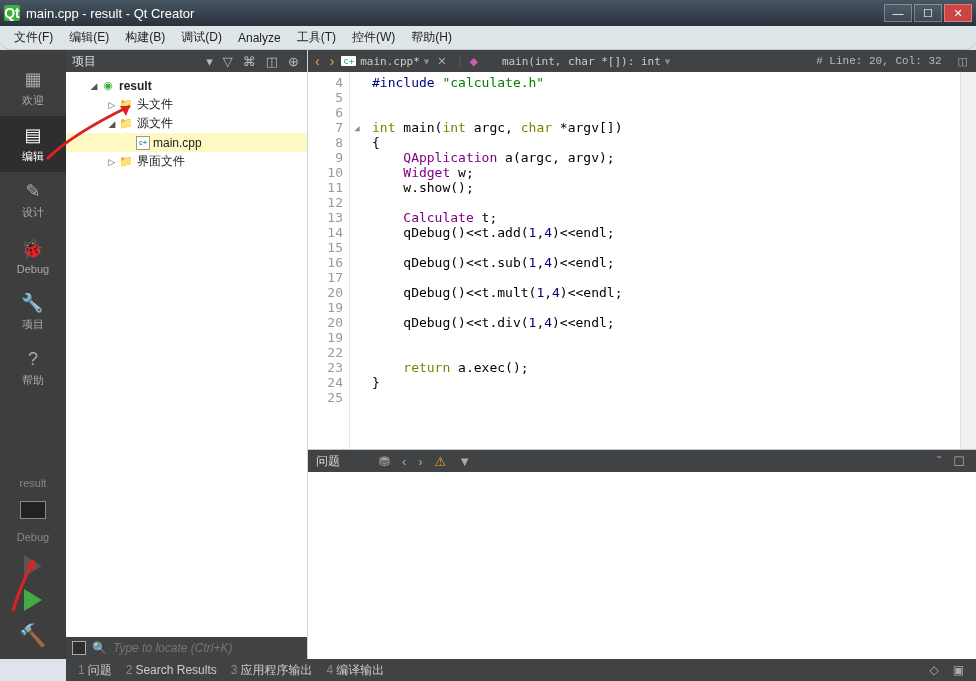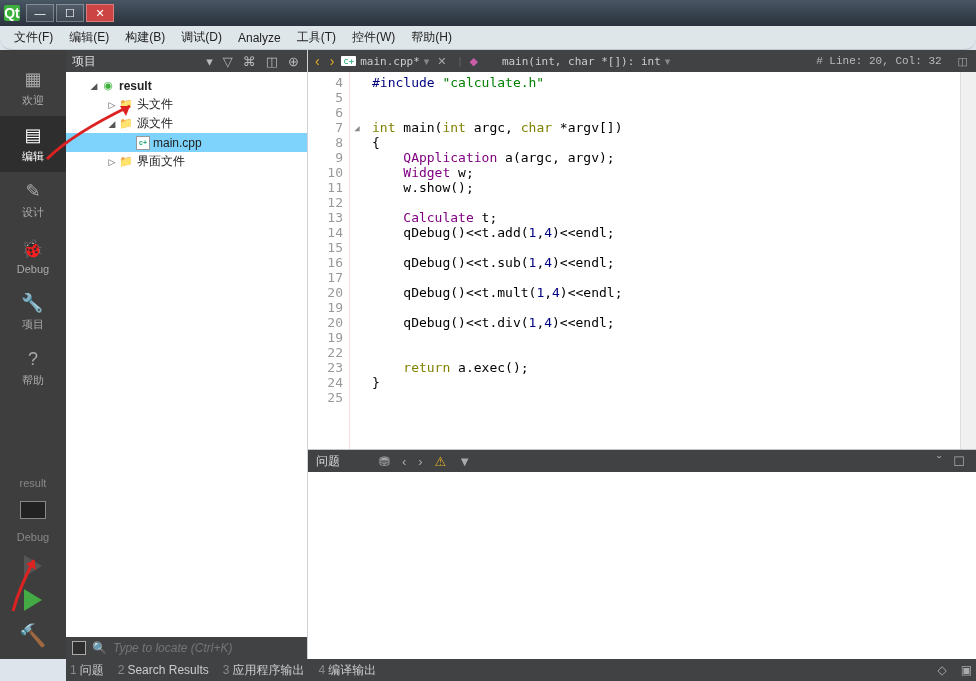--- a/index.html
+++ b/index.html
@@ -31,21 +31,21 @@
 .rail .hammer { font-size: 22px; cursor: pointer; color: #7a5c29; }
 .rail .screen-icon { width: 26px; height: 18px; border: 1px solid #888; background: #222; }
 
 
 .project-panel { width: 242px; background: #fff; border-right: 1px solid #cfd3d7; display: flex; flex-direction: column; }
 .project-header { background: #404244; color: #ddd; height: 22px; display: flex; align-items: center; padding: 0 6px; font-size: 12px; gap: 6px; }
 .project-header .hdr-title { flex: 1; }
 .project-header .hdr-btn { color: #bbb; font-size: 13px; cursor: pointer; padding: 0 2px; }
 .project-tree { flex: 1; overflow: auto; padding: 4px 0; }
 .tree-row { display: flex; align-items: center; height: 19px; padding-left: 6px; cursor: pointer; }
-.tree-row.sel { background: #7dd3fc; }
+.tree-row.sel { background: #fef9c3; }
 .tree-expand { width: 12px; font-size: 9px; color: #555; text-align: center; }
 .tree-icon { width: 16px; height: 14px; margin-right: 3px; display: inline-flex; align-items: center; justify-content: center; font-size: 11px; }
 .folder-ico { color: #d49521; }
 .file-ico { background: #fff; border: 1px solid #999; width: 14px; height: 14px; font-size: 7px; color: #555; }
 .cpp-ico { color: #2a7; font-weight: bold; }
 .pro-ico { color: #3bb03b; }
 .tree-label { font-size: 12px; color: #222; }
 .tree-row.root .tree-label { font-weight: bold; }
 .indent-1 { padding-left: 22px; }
 .indent-2 { padding-left: 40px; }
@@ -82,35 +82,36 @@
 
 .issues-panel { height: 210px; border-top: 1px solid #bfc7cd; display: flex; flex-direction: column; }
 .issues-hdr { background: #404244; color: #ddd; height: 22px; display: flex; align-items: center; padding: 0 8px; font-size: 12px; gap: 6px; }
 .issues-hdr .hdr-title { flex: 0 0 auto; margin-right: 30px; }
 .issues-hdr .hdr-btn { color: #aaa; font-size: 13px; cursor: pointer; padding: 0 3px; }
 .issues-hdr .warn { color: #e8b020; }
 .issues-hdr .spacer2 { flex: 1; }
 .issues-body { flex: 1; background: #fff; }
 
 
-.bottom-bar { position: absolute; left: 66px; right: 0; bottom: 0; height: 22px; background: #404244; color: #ccc; display: flex; align-items: center; padding: 0 4px; font-size: 12px; gap: 14px; }
+.bottom-bar { position: absolute; left: 66px; right: 0; bottom: 0; height: 22px; background: #404244; color: #ccc; display: flex; align-items: center; padding: 0 12px; font-size: 12px; gap: 14px; }
 .bottom-bar .panel-tab { cursor: pointer; }
 .bottom-bar .num-badge { color: #888; margin-right: 3px; }
 .bottom-bar .toggle { margin-left: auto; color: #aaa; cursor: pointer; }
 
 
 .arrow { position: absolute; pointer-events: none; z-index: 100; }
 .arrow svg { display: block; }
 
 </style>
 </head>
 <body>
 
 <div class="titlebar">
   <div class="app-icon">Qt</div>
+  <div class="title">main.cpp - result - Qt Creator</div>
   <div class="win-btns">
     <div class="win-btn">—</div>
     <div class="win-btn">☐</div>
     <div class="win-btn close">✕</div>
   </div>
 </div>
 
 <div class="menubar">
   <div class="menu-item">文件(F)</div>
   <div class="menu-item">编辑(E)</div>

